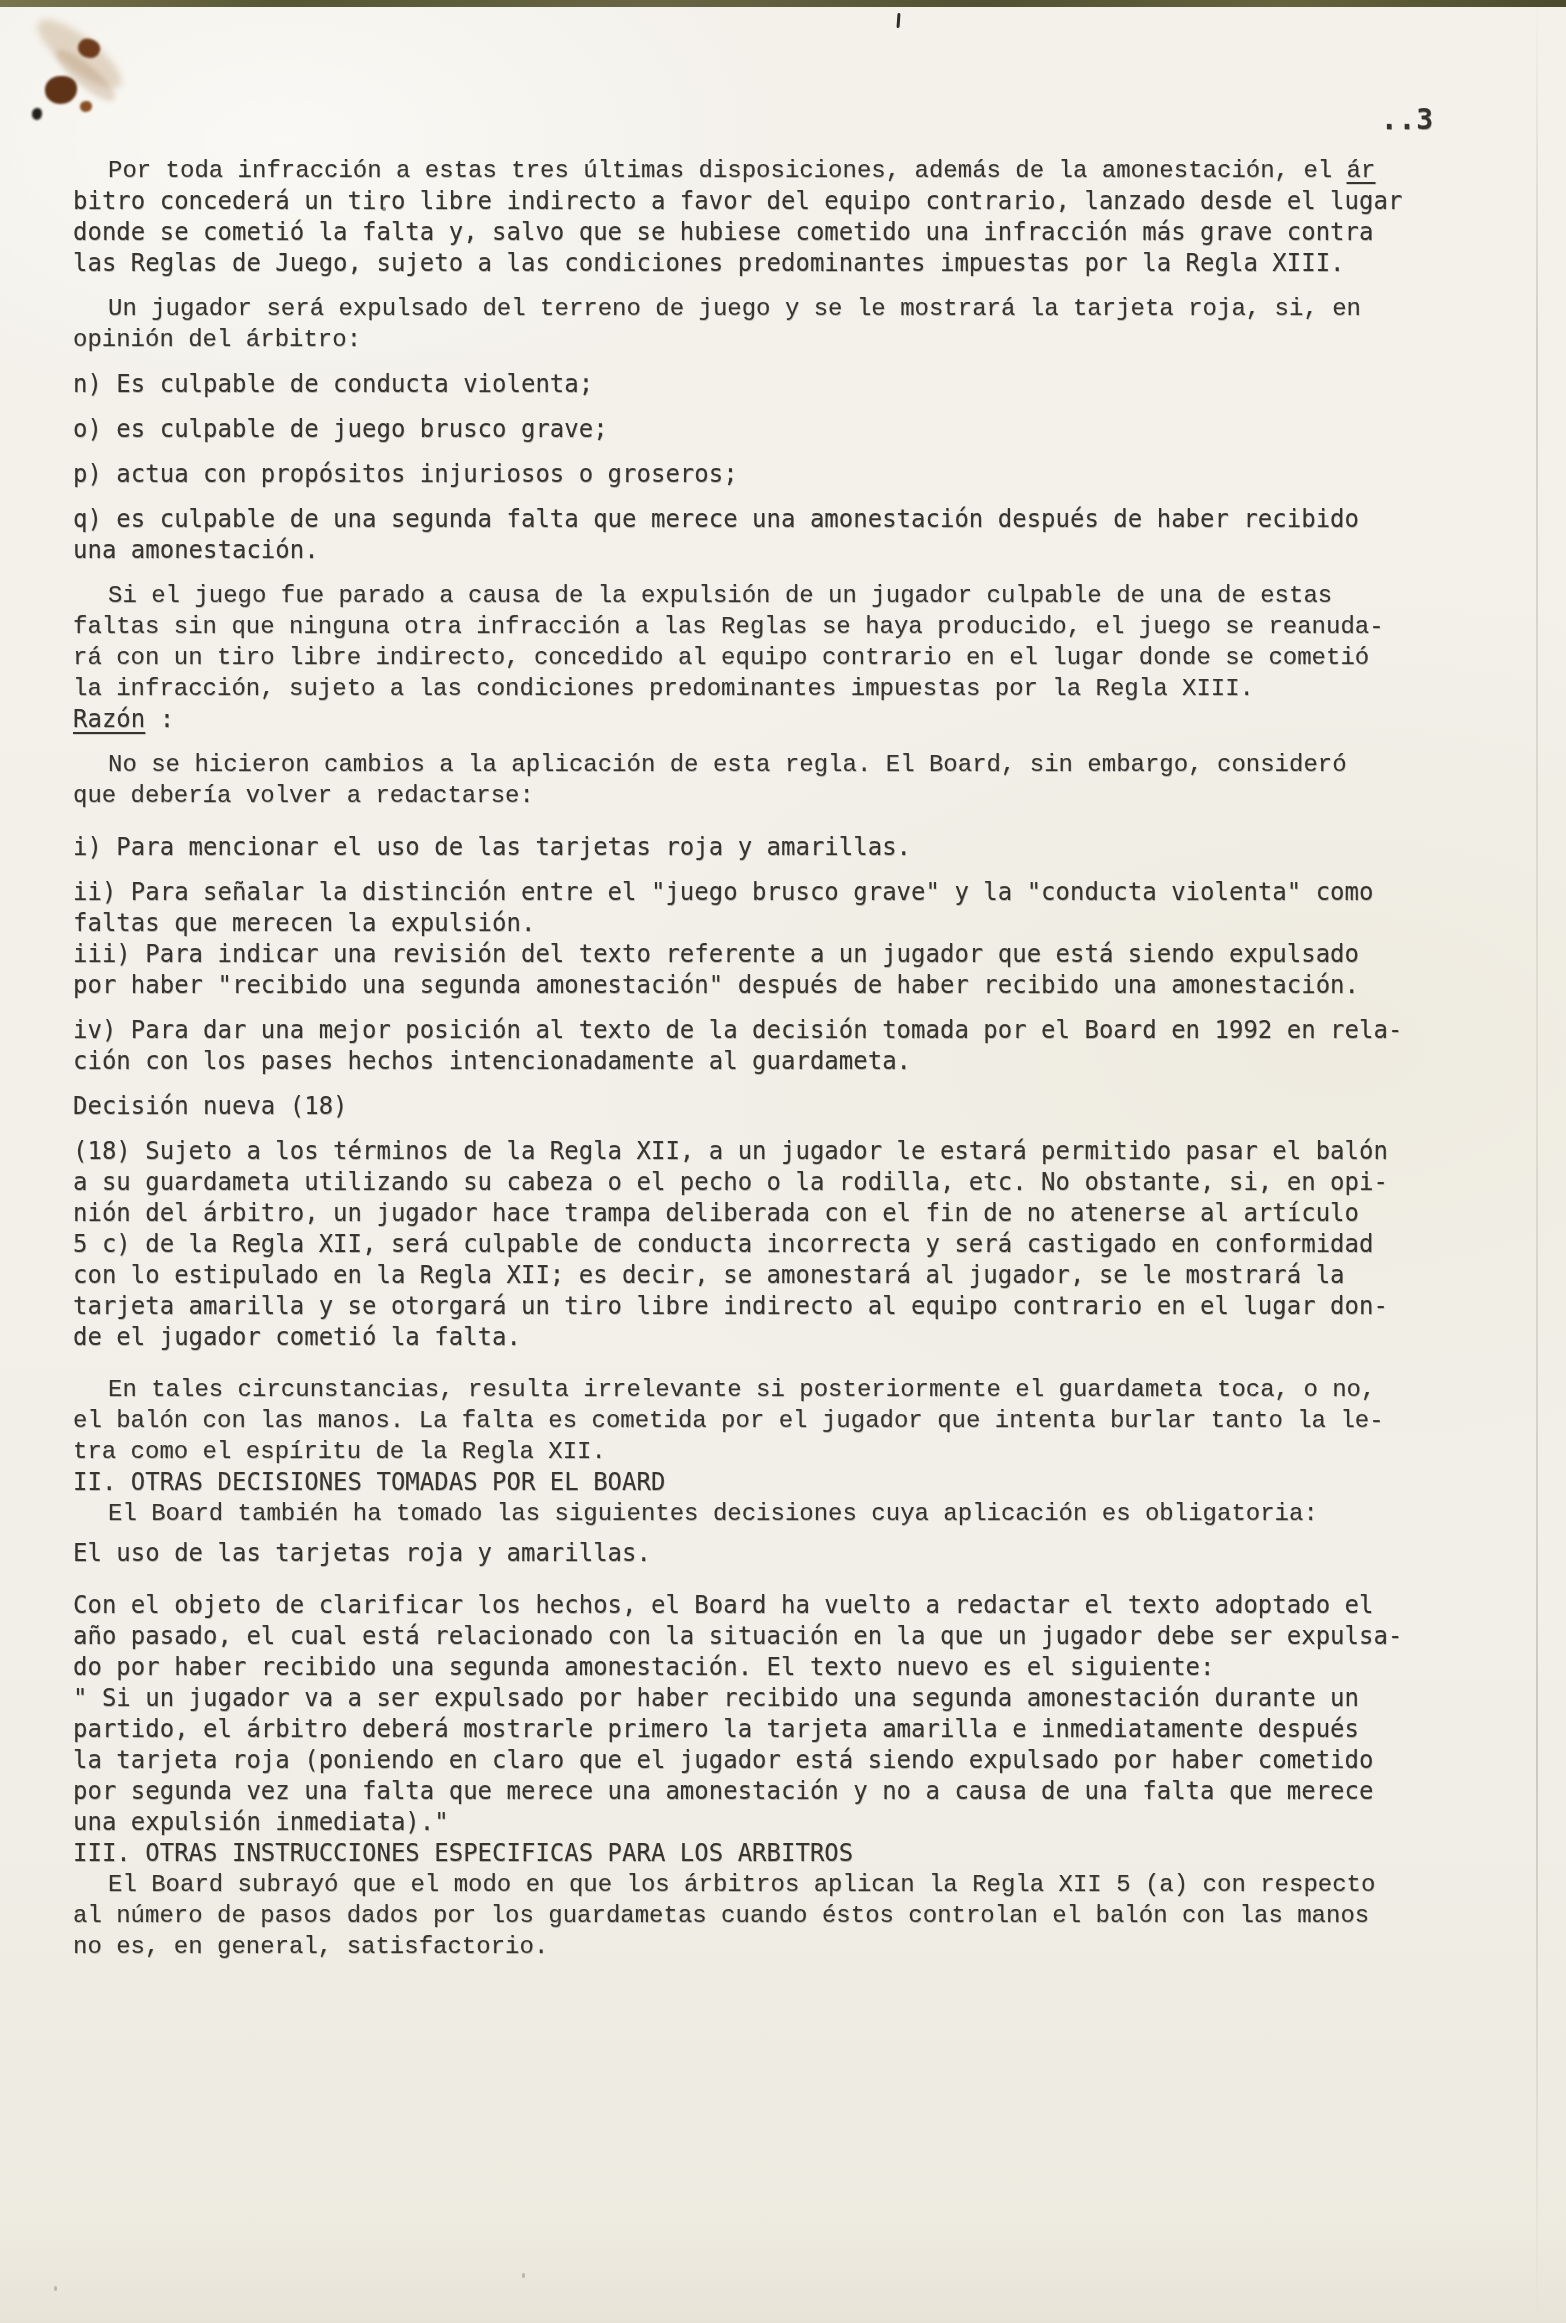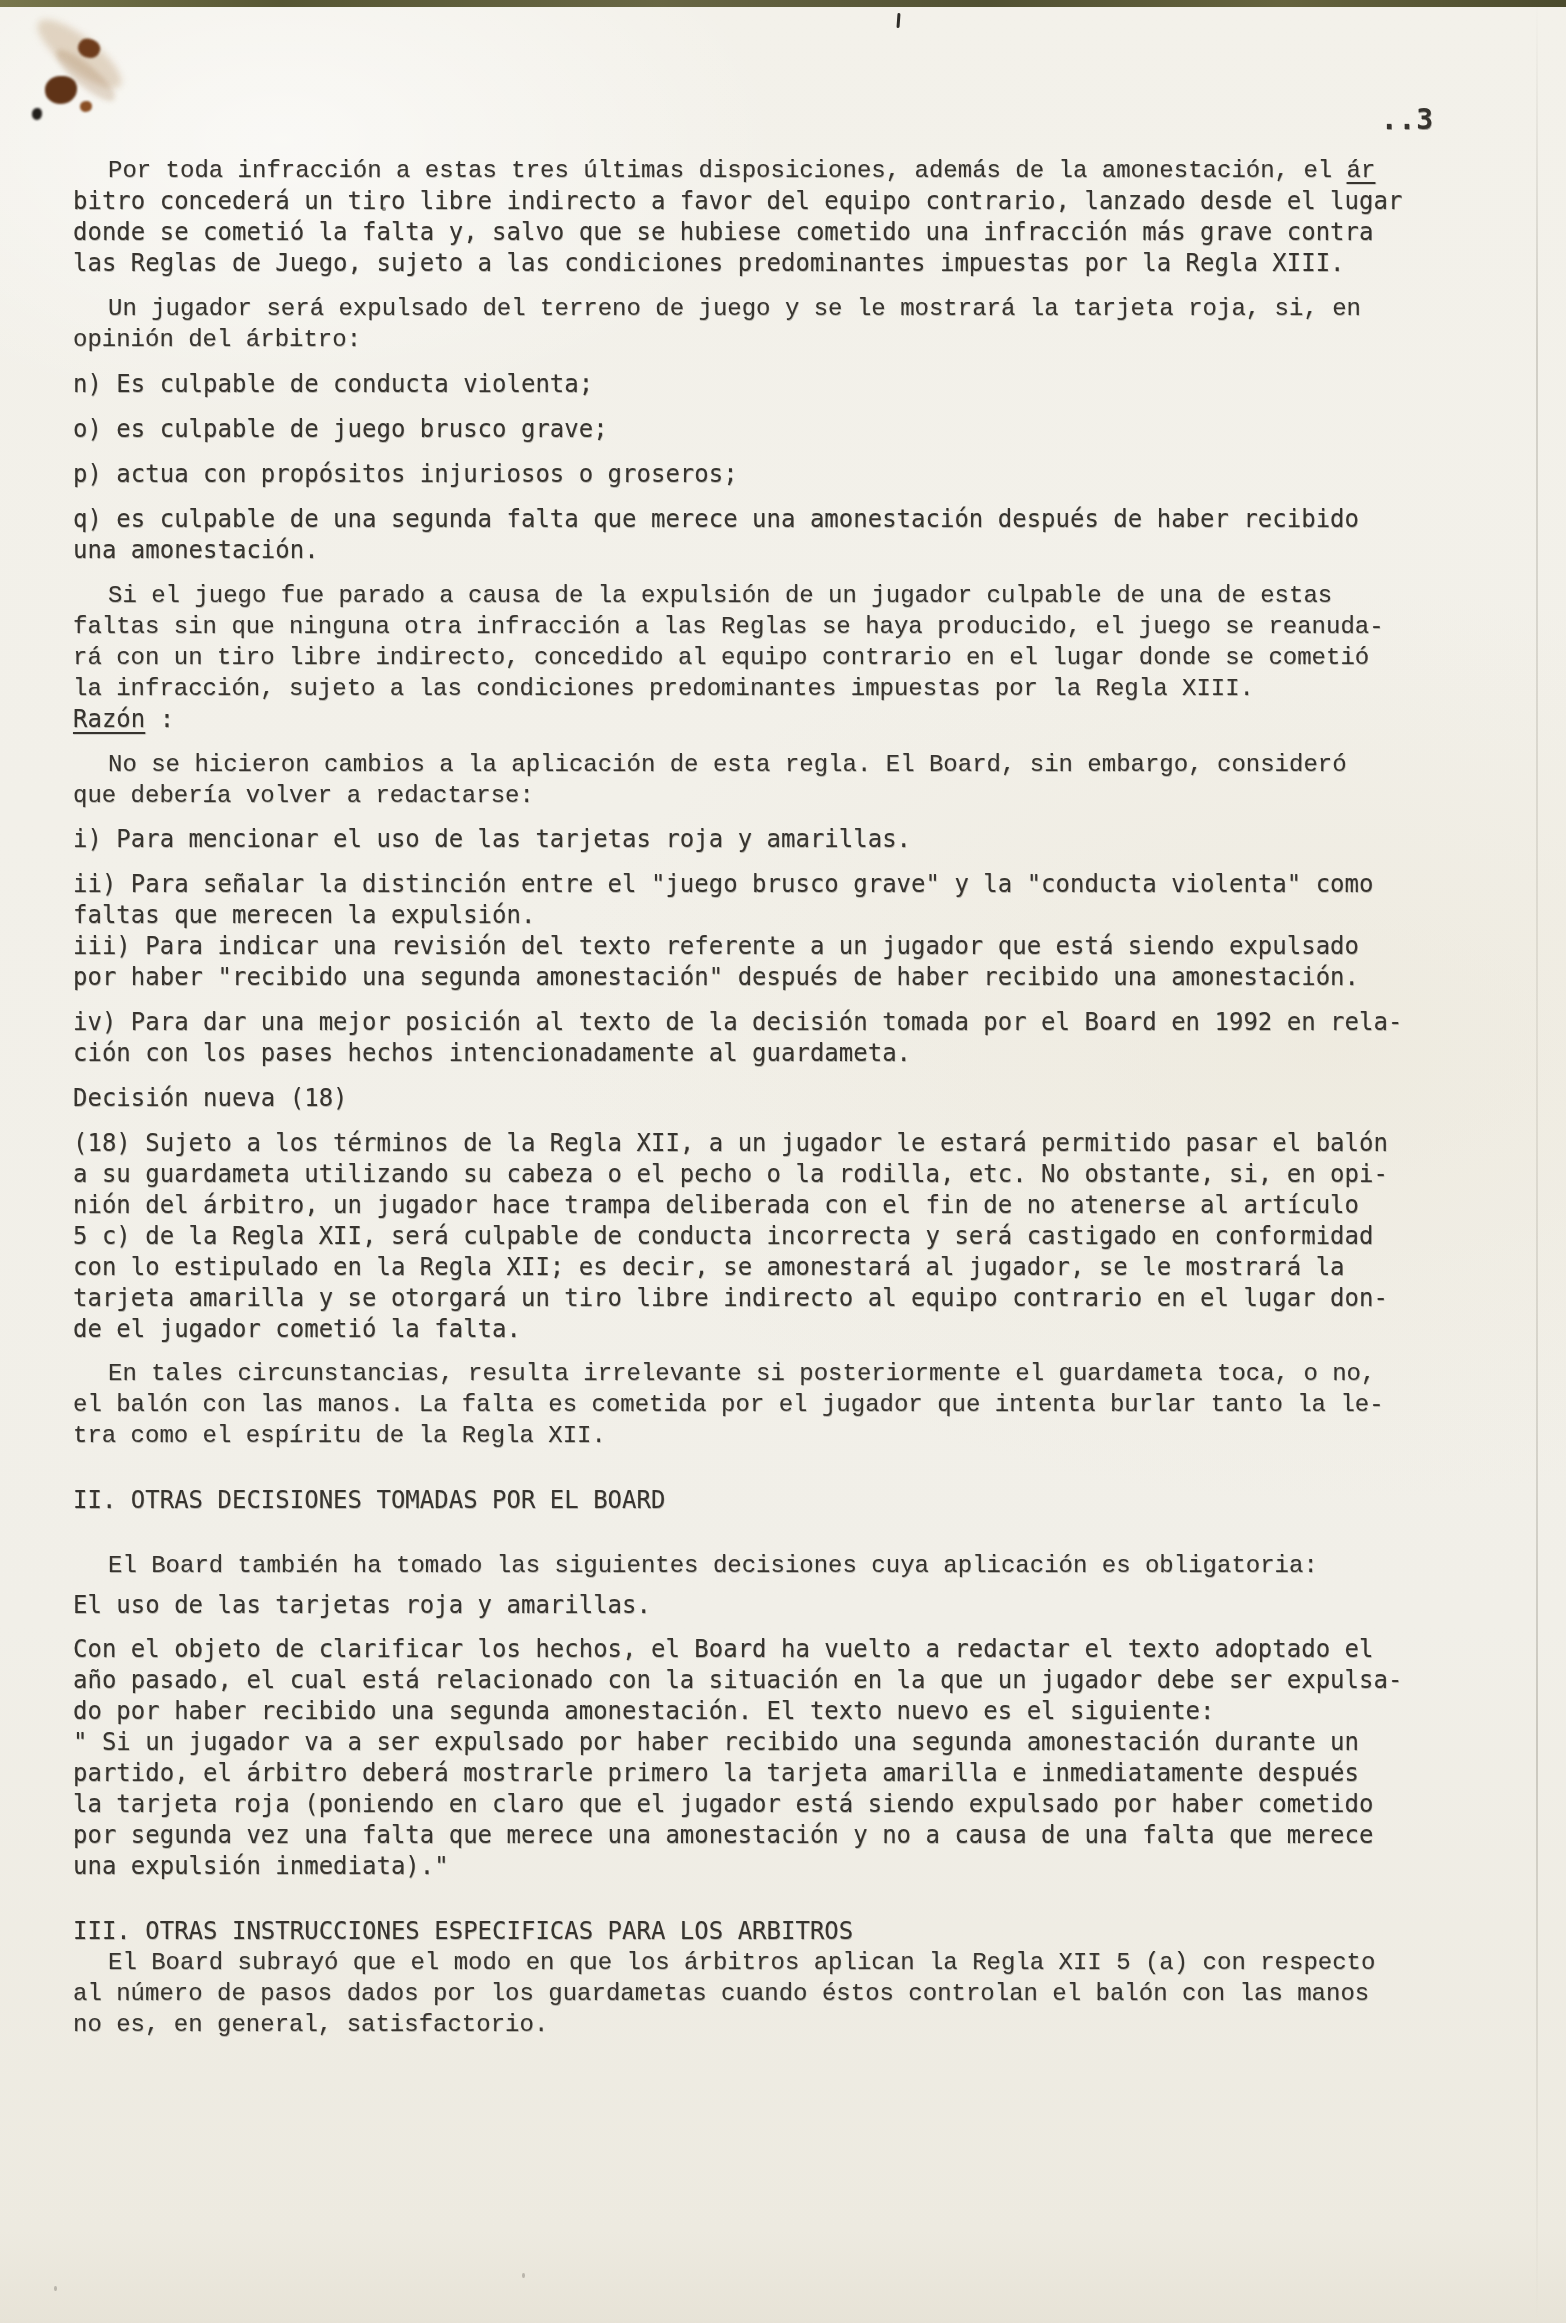--- a/index.html
+++ b/index.html
@@ -38,24 +38,24 @@
   }
   .para, .heading {
     font-size: 24px;
     line-height: 31px;
     white-space: pre-line;
     letter-spacing: 0px;
     text-shadow: 0.5px 0.6px 0 rgba(55,52,47,0.30), -0.3px 0 0 rgba(55,52,47,0.12);
   }
   .indent { text-indent: 35px; font-family: Liberation Mono, monospace; }
   .hy-underline, .u-word { text-decoration: underline; text-underline-offset: 4.7px; text-decoration-thickness: 1.9px; }
-  .mt-s  { margin-top: 13px; }
+  .mt-s  { margin-top: 21px; }
   .mt-m  { margin-top: 14px; }
   .mt-l  { }
-  .mt-xl { margin-top: 34px; }
+  .mt-xl { }
 
   
   .stain { position: absolute; left: 0; top: 0; width: 242px; height: 186px; pointer-events: none; }
   .blob { position: absolute; border-radius: 50% 45% 55% 50%; filter: blur(0.9px); }
   .blob1 { left: 78px; top: 39px; width: 22.4px; height: 18.6px; background: #6e3c1c; transform: rotate(25deg); }
   .blob2 { left: 45px; top: 76px; width: 32px; height: 28px; background: #5f3317; }
   .blob3 { left: 80px; top: 101px; width: 12px; height: 11.2px; background: #8a4f25; }
   .blob4 { left: 32px; top: 108px; width: 10.3px; height: 12px; background: #221f1c; }
   .smear { position: absolute; left: 28px; top: 37px; width: 103px; height: 34px; background: rgba(170,125,75,0.28);
            border-radius: 50%; transform: rotate(38deg); transform-origin: center; filter: blur(3.7px); }

